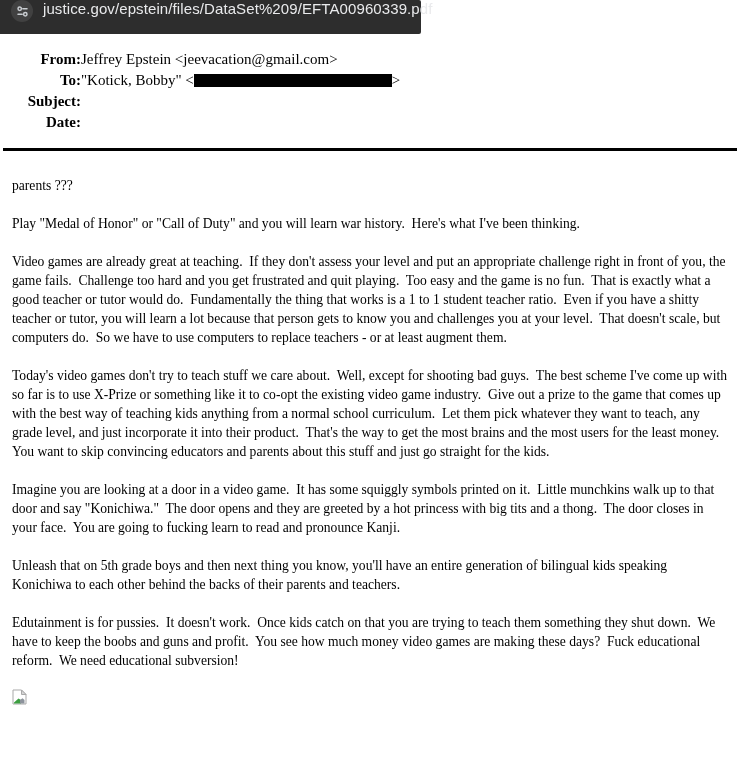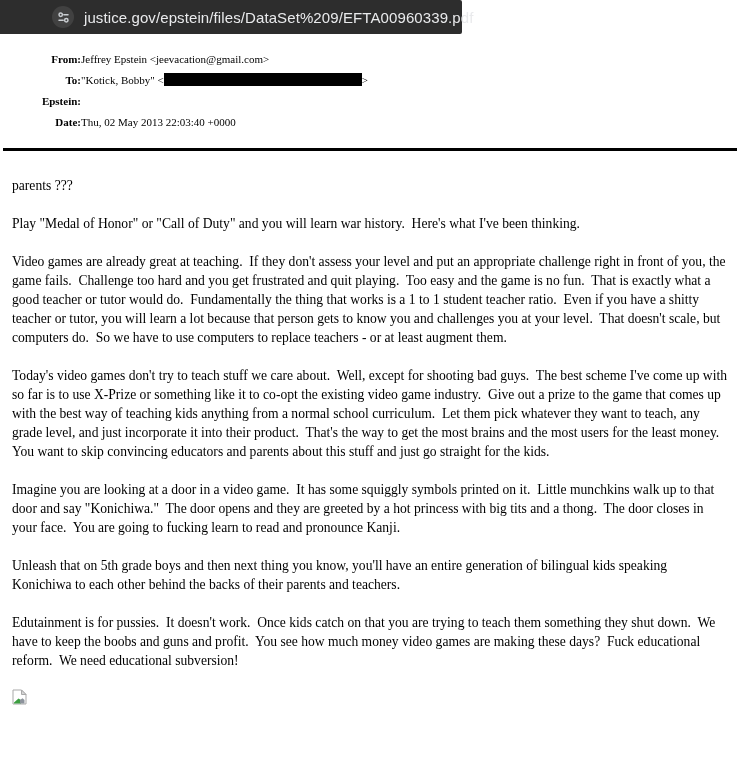--- a/index.html
+++ b/index.html
@@ -11,23 +11,21 @@
     color: #000000;
     overflow: hidden;
   }
 
   
   .url-bar {
     width: 421px;
     height: 34px;
     background: #2d2d2d;
     display: flex;
-    align-items: center;
     border-radius: 0 2px 2px 0;
-    padding-left: 41px;
   }
   .url-icon-circle {
     width: 22px;
     height: 22px;
     border-radius: 50%;
     background: #414141;
     margin-left: 11px;
     flex: none;
     display: flex;
     align-items: center;
@@ -38,21 +36,21 @@
     font-family: "Liberation Sans", "DejaVu Sans", sans-serif;
     font-size: 15px;
     color: #e9eaec;
     white-space: nowrap;
     letter-spacing: 0.1px;
   }
 
   
   .email-header {
     margin: 15px 0 0 10px;
-    font-size: 11px;
+    font-size: 15px;
   }
   .header-row {
     display: flex;
     line-height: 21px;
   }
   .header-label {
     flex: none;
     width: 71px;
     text-align: right;
     font-weight: bold;
@@ -109,26 +107,25 @@
 <div class="email-header">
   <div class="header-row">
     <span class="header-label">From:</span>
     <span class="header-value">Jeffrey Epstein &lt;jeevacation@gmail.com&gt;</span>
   </div>
   <div class="header-row">
     <span class="header-label">To:</span>
     <span class="header-value"><span>"Kotick, Bobby" &lt;</span><span class="redaction-bar"></span><span>&gt;</span></span>
   </div>
   <div class="header-row">
-    <span class="header-label">Epstein:</span>
+    <span class="header-label">Subject:</span>
     <span class="header-value"></span>
   </div>
   <div class="header-row">
     <span class="header-label">Date:</span>
-    <span class="header-value">Thu, 02 May 2013 22:03:40 +0000</span>
   </div>
 </div>
 
 <hr class="header-divider">
 
 <div class="email-body">
   <p>parents ???</p>
   <p>Play "Medal of Honor" or "Call of Duty" and you will learn war history.  Here's what I've been thinking.</p>
   <p>Video games are already great at teaching.  If they don't assess your level and put an appropriate challenge right in front of you, the game fails.  Challenge too hard and you get frustrated and quit playing.  Too easy and the game is no fun.  That is exactly what a good teacher or tutor would do.  Fundamentally the thing that works is a 1 to 1 student teacher ratio.  Even if you have a shitty teacher or tutor, you will learn a lot because that person gets to know you and challenges you at your level.  That doesn't scale, but computers do.  So we have to use computers to replace teachers - or at least augment them.</p>
   <p>Today's video games don't try to teach stuff we care about.  Well, except for shooting bad guys.  The best scheme I've come up with so far is to use X-Prize or something like it to co-opt the existing video game industry.  Give out a prize to the game that comes up with the best way of teaching kids anything from a normal school curriculum.  Let them pick whatever they want to teach, any grade level, and just incorporate it into their product.  That's the way to get the most brains and the most users for the least money.  You want to skip convincing educators and parents about this stuff and just go straight for the kids.</p>

